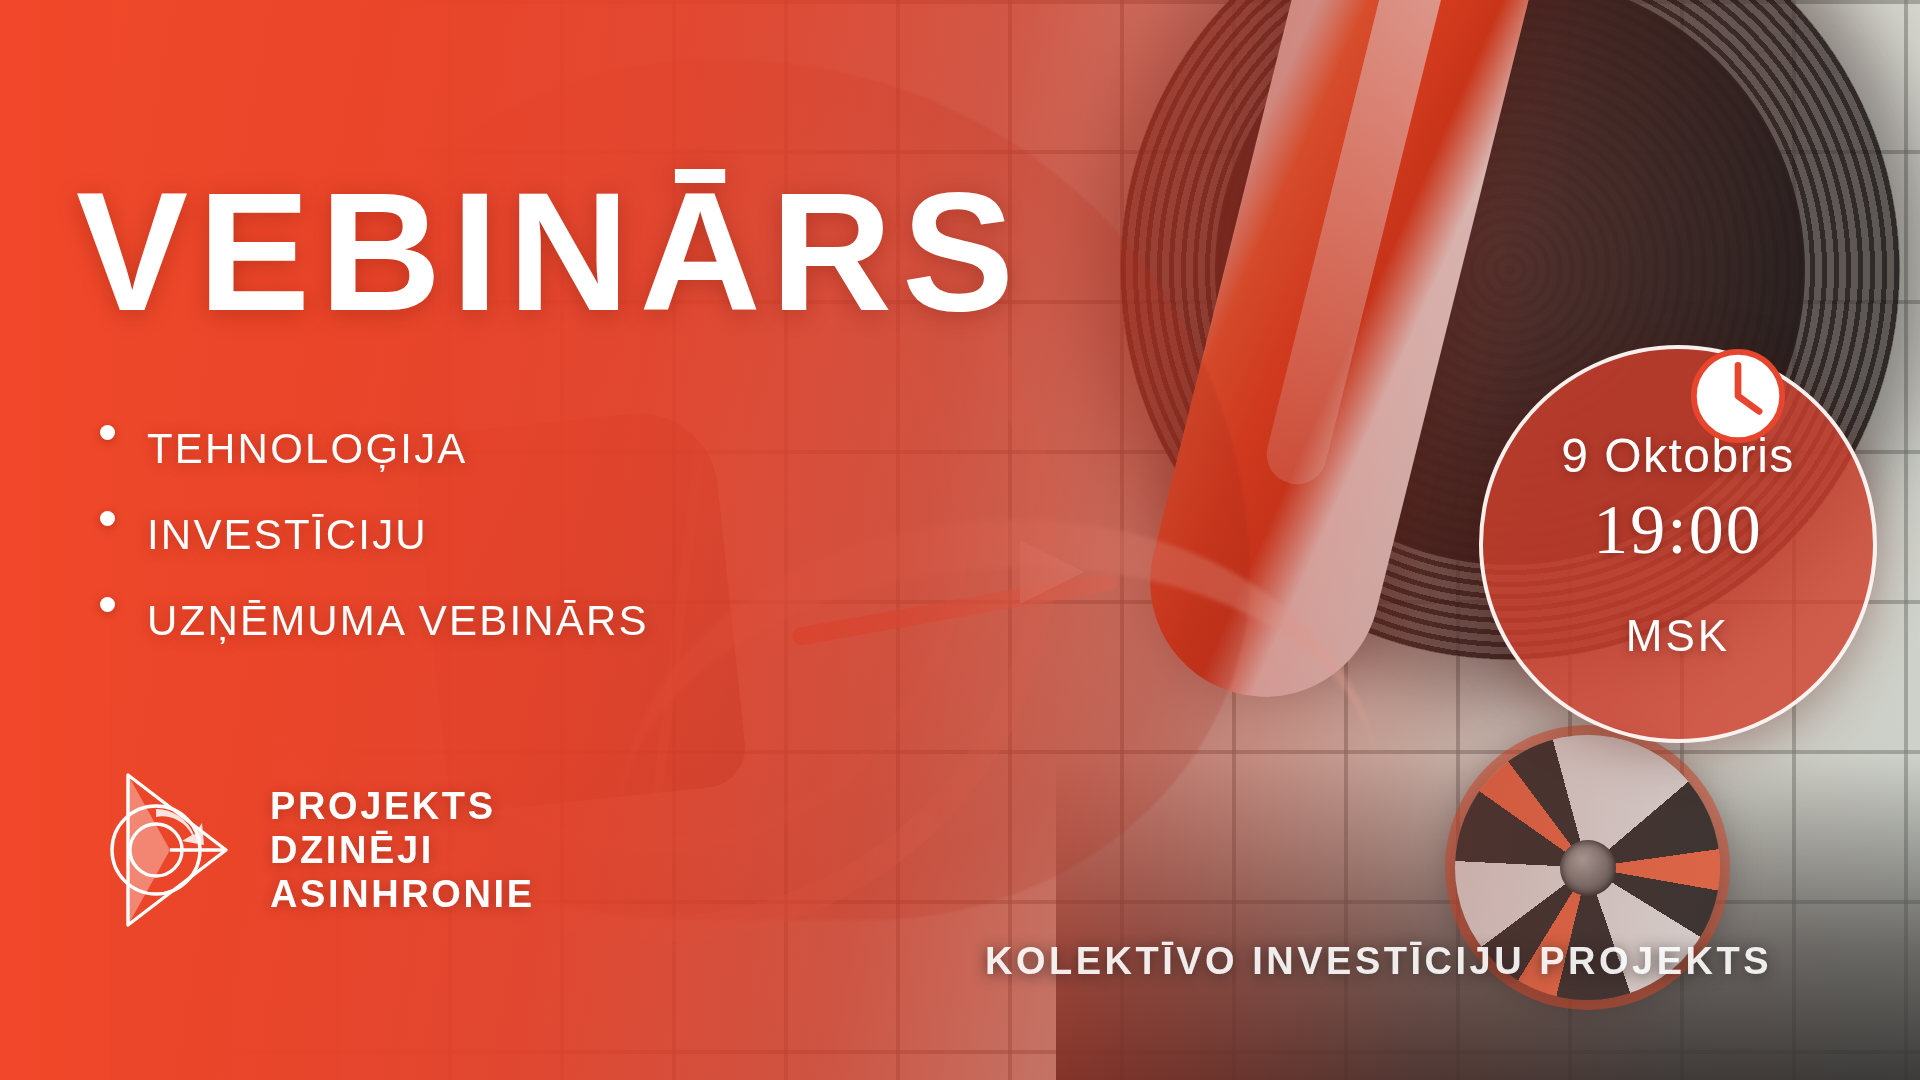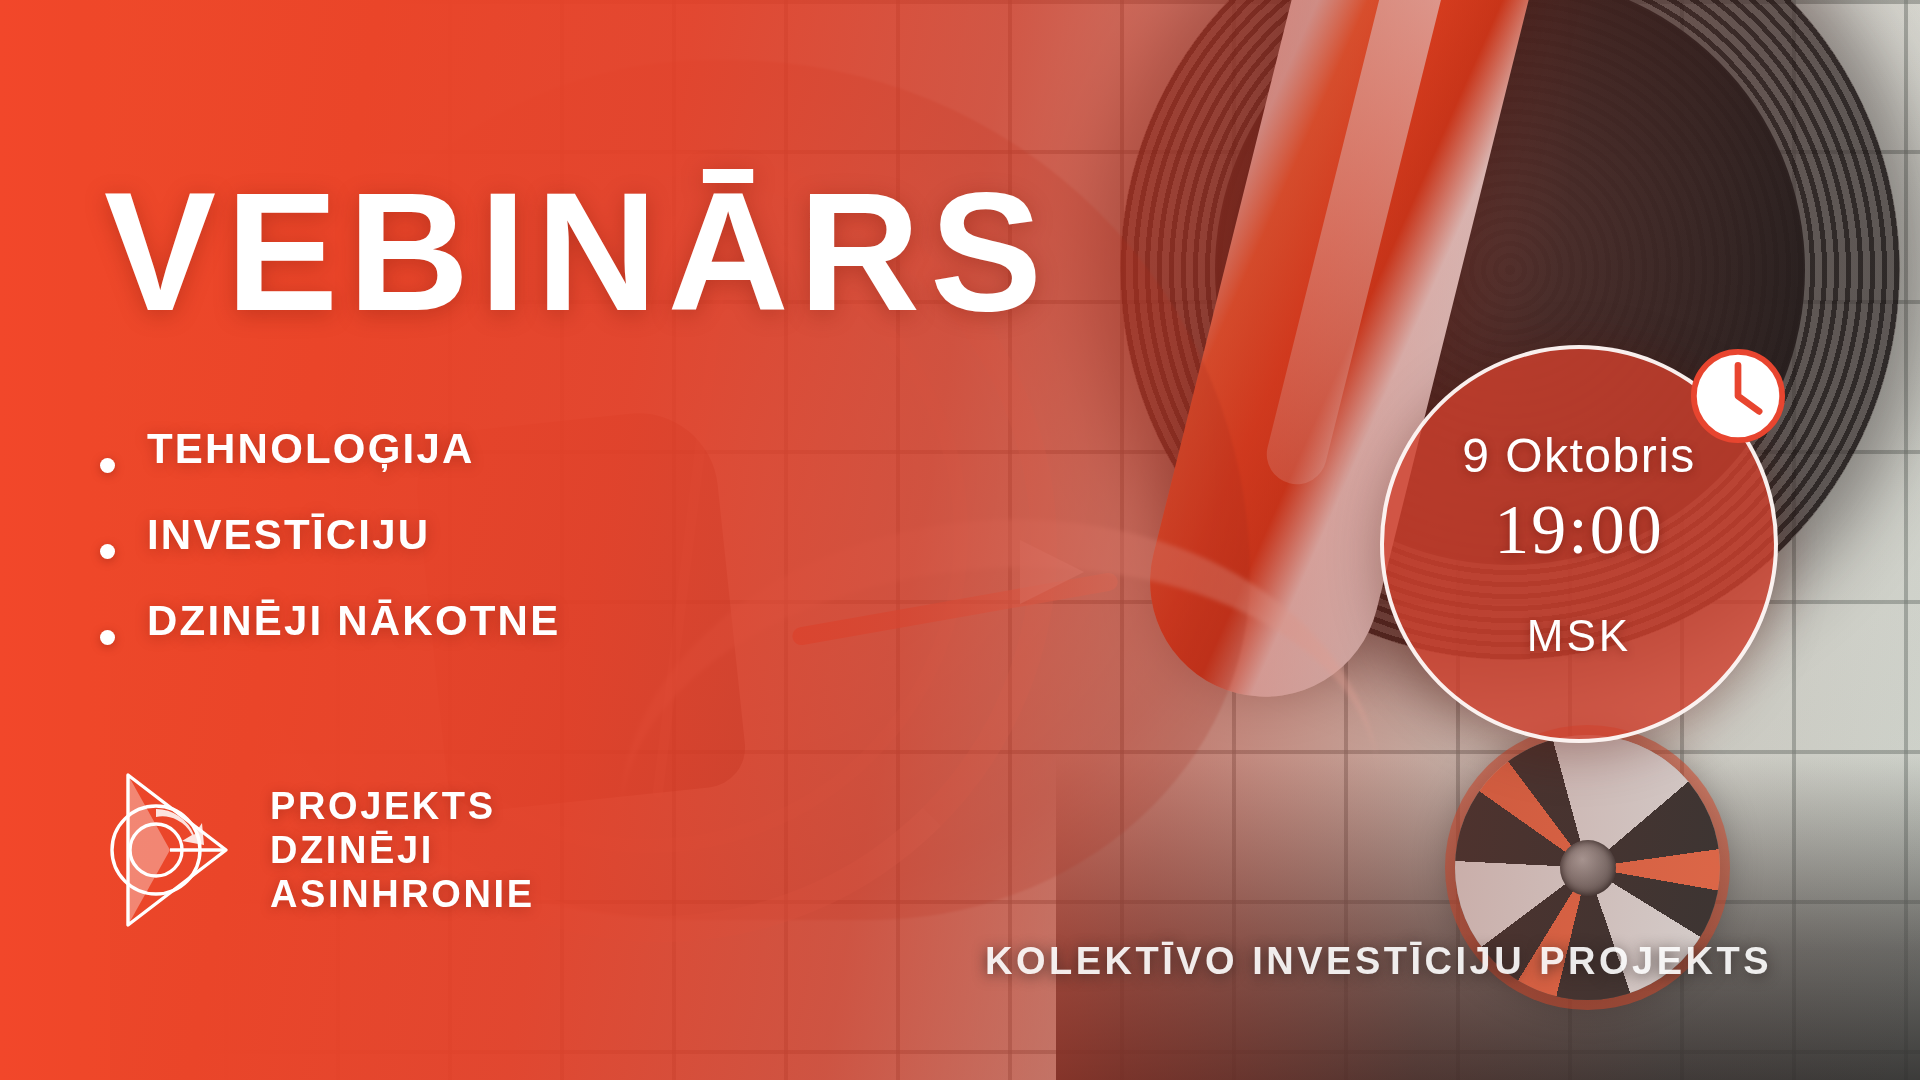--- a/index.html
+++ b/index.html
@@ -228,46 +228,46 @@
     left: 0; top: 0; bottom: 0;
     width: 110px;
     background: linear-gradient(90deg, #f2472a 0%, #ef4729 70%, rgba(239,71,41,.92) 100%);
   }
 
   
   .content { position: absolute; inset: 0; }
 
   .headline {
     position: absolute;
-    left: 104px;
+    left: 76px;
     top: 168px;
     font-size: 168px;
     line-height: 1;
     font-weight: 700;
     letter-spacing: 10px;
     color: #ffffff;
     text-shadow: 0 4px 22px rgba(120,22,10,.35);
     white-space: nowrap;
   }
 
   .bullets {
     position: absolute;
     left: 100px;
     top: 425px;
     list-style: none;
     margin: 0;
     padding: 0;
   }
   .bullets li {
     display: flex;
-    align-items: flex-end;
+    align-items: flex-start;
     margin-bottom: 38px;
     color: #ffffff;
     font-size: 42px;
-    font-weight: 700;
+    font-weight: 400;
     letter-spacing: 2.2px;
     text-shadow: 0 2px 14px rgba(120,22,10,.40);
     white-space: nowrap;
   }
   .dot {
     width: 15px;
     height: 15px;
     border-radius: 50%;
     background: #ffffff;
     margin-right: 32px;
@@ -291,21 +291,21 @@
     font-weight: 700;
     line-height: 1.16;
     letter-spacing: 2.6px;
     text-shadow: 0 2px 12px rgba(120,22,10,.40);
     white-space: nowrap;
   }
 
   
   .date-badge {
     position: absolute;
-    left: 1380px;
+    left: 1479px;
     top: 345px;
     width: 390px;
     height: 390px;
     border-radius: 50%;
     background: rgba(209,64,45,.80);
     border: 4px solid rgba(255,255,255,.92);
     box-shadow: 0 10px 50px rgba(80,14,6,.35);
     display: flex;
     flex-direction: column;
     align-items: center;
@@ -396,21 +396,21 @@
       <li>
         <span class="dot"></span>
         <span>TEHNOLOĢIJA</span>
       </li>
       <li>
         <span class="dot"></span>
         <span>INVESTĪCIJU</span>
       </li>
       <li>
         <span class="dot"></span>
-        <span>DZINĒJI NĀKOTNE</span>
+        <span>UZŅĒMUMA VEBINĀRS</span>
       </li>
     </ul>
 
     <div class="logo-lockup">
       <svg class="logo-mark" viewBox="0 0 128 170">
         <g fill="none" stroke="#ffffff" stroke-width="3.4" stroke-linejoin="round">
           <polygon points="20,10 118,85 20,160"></polygon>
           <circle cx="48" cy="85" r="44"></circle>
           <circle cx="48" cy="85" r="26"></circle>
           <path d="M20,10 L62,85 L20,160 Z" fill="rgba(255,255,255,.35)" stroke="none"></path>

